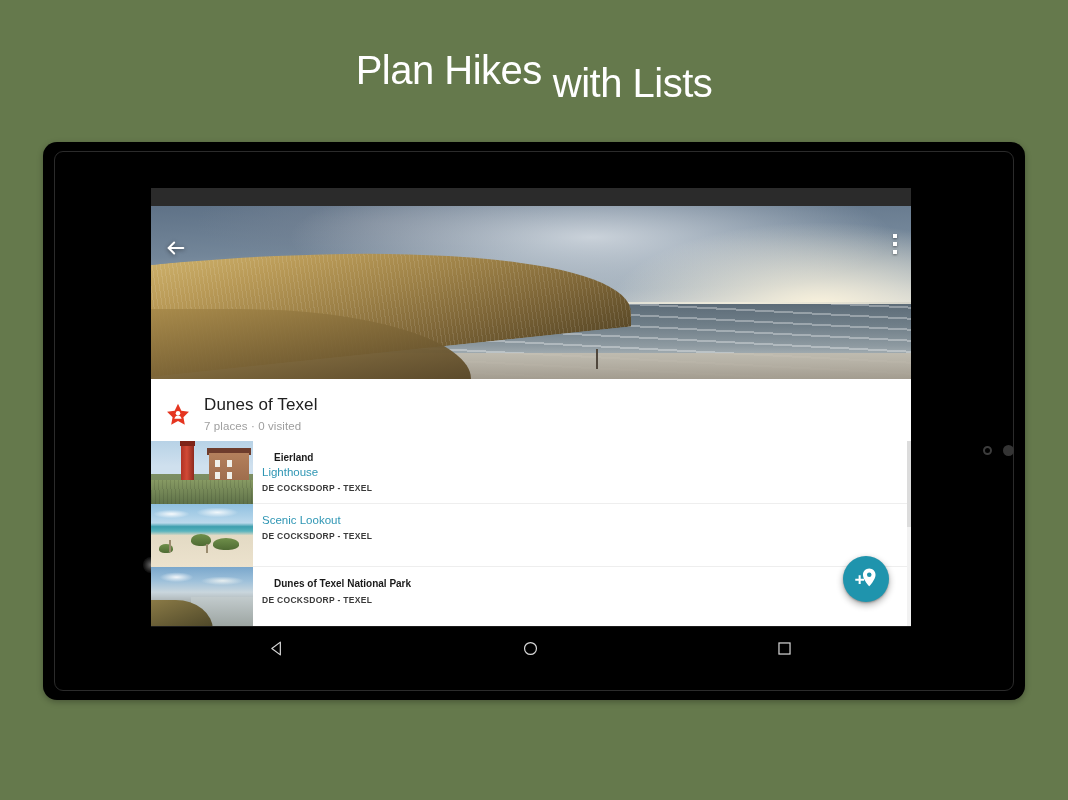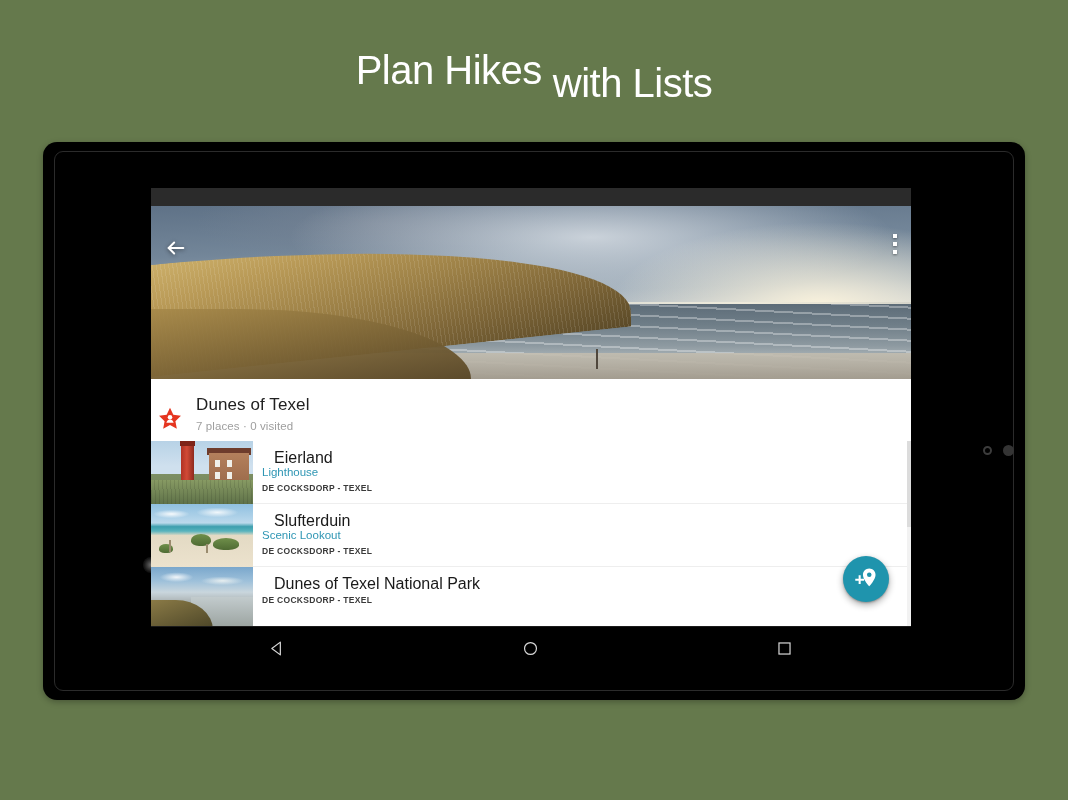--- a/index.html
+++ b/index.html
@@ -113,21 +113,21 @@
   .icon-more i{
     display:block; width:4px; height:4px; background:#fff;
     filter:drop-shadow(0 1px 1px rgba(0,0,0,.4));
   }
 
   
   .card{
     position:relative; width:100%; height:247px; background:#ffffff;
   }
   .list-head{
-    display:flex; align-items:flex-end; padding:16px 0 9px 6px;
+    display:flex; align-items:center; padding:16px 0 9px 14px;
   }
   .star-wrap{ width:34px; flex:0 0 34px; padding-top:3px; }
   .star-icon{ width:26px; height:26px; display:block; }
   .head-text{ padding-left:5px; }
   .list-title{
     font-size:17px; color:#212121; font-weight:normal; letter-spacing:.1px; line-height:20px;
   }
   .list-sub{
     font-size:11.5px; color:#9e9e9e; margin-top:5px; letter-spacing:.1px;
   }
@@ -200,21 +200,21 @@
   .t3 .dune{
     position:absolute; left:0; bottom:0; width:62px; height:30px;
     background:linear-gradient(160deg,#8a7a46,#4a4427);
     border-radius:0 60% 0 0 / 0 100% 0 0;
   }
 
   .place-info{
     flex:1; padding:9px 10px 0 9px; min-width:0;
   }
   .p-name{
-    font-size:16px; font-weight:normal; color:#1a1a1a; line-height:15px; letter-spacing:0;
+    font-size:10px; font-weight:bold; color:#1a1a1a; line-height:15px; letter-spacing:0;
     white-space:nowrap; overflow:hidden; text-overflow:ellipsis;padding-left:12px;
   }
   .p-cat{
     font-size:11.5px; color:#2f96b4; line-height:14px;
   }
   .p-loc{
     font-size:8.5px; font-weight:bold; color:#3a3a3a; margin-top:4px;
     letter-spacing:.3px; line-height:10px;
   }
 
@@ -324,21 +324,20 @@
         <div class="place">
           <div class="thumb t2">
             <div class="clouds"></div>
             <div class="veg" style="left:40px;top:30px"></div>
             <div class="veg" style="left:62px;top:34px;width:26px"></div>
             <div class="veg" style="left:8px;top:40px;width:14px;height:9px"></div>
             <div class="post" style="left:18px;top:36px"></div>
             <div class="post" style="left:55px;top:40px;height:9px"></div>
           </div>
           <div class="place-info">
-            <div class="p-name">Slufterduin</div>
             <div class="p-cat">Scenic Lookout</div>
             <div class="p-loc">DE COCKSDORP - TEXEL</div>
           </div>
         </div>
 
         <div class="place">
           <div class="thumb t3">
             <div class="clouds"></div>
             <div class="water"></div>
             <div class="dune"></div>

